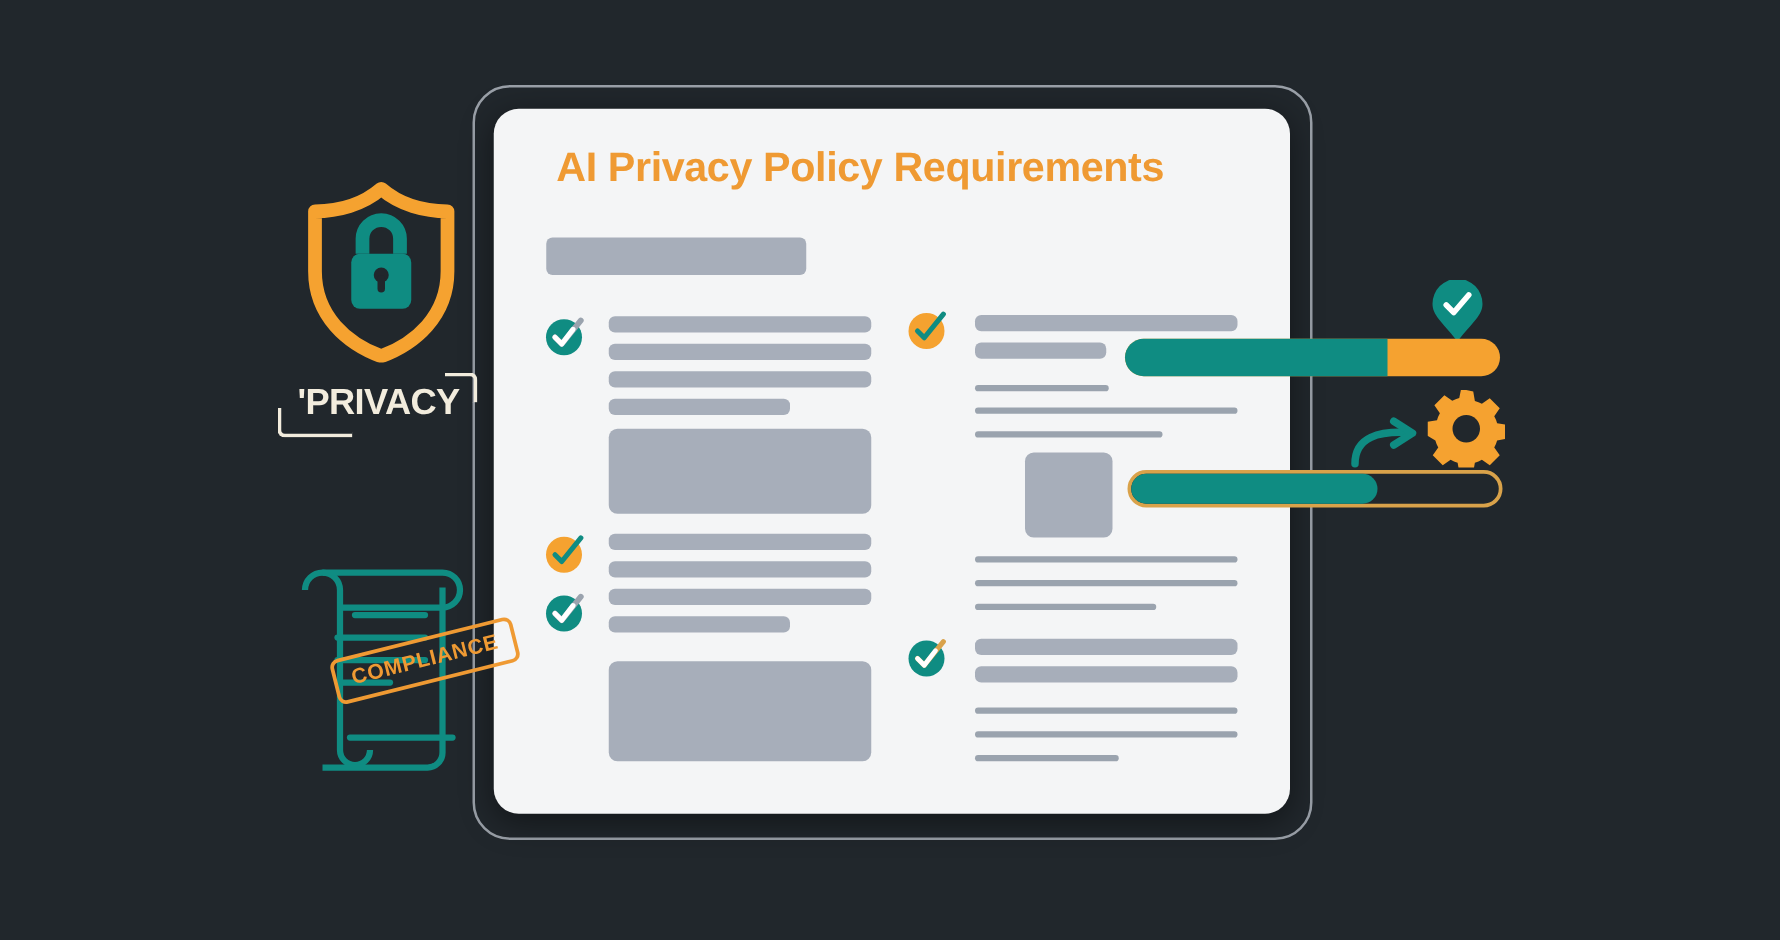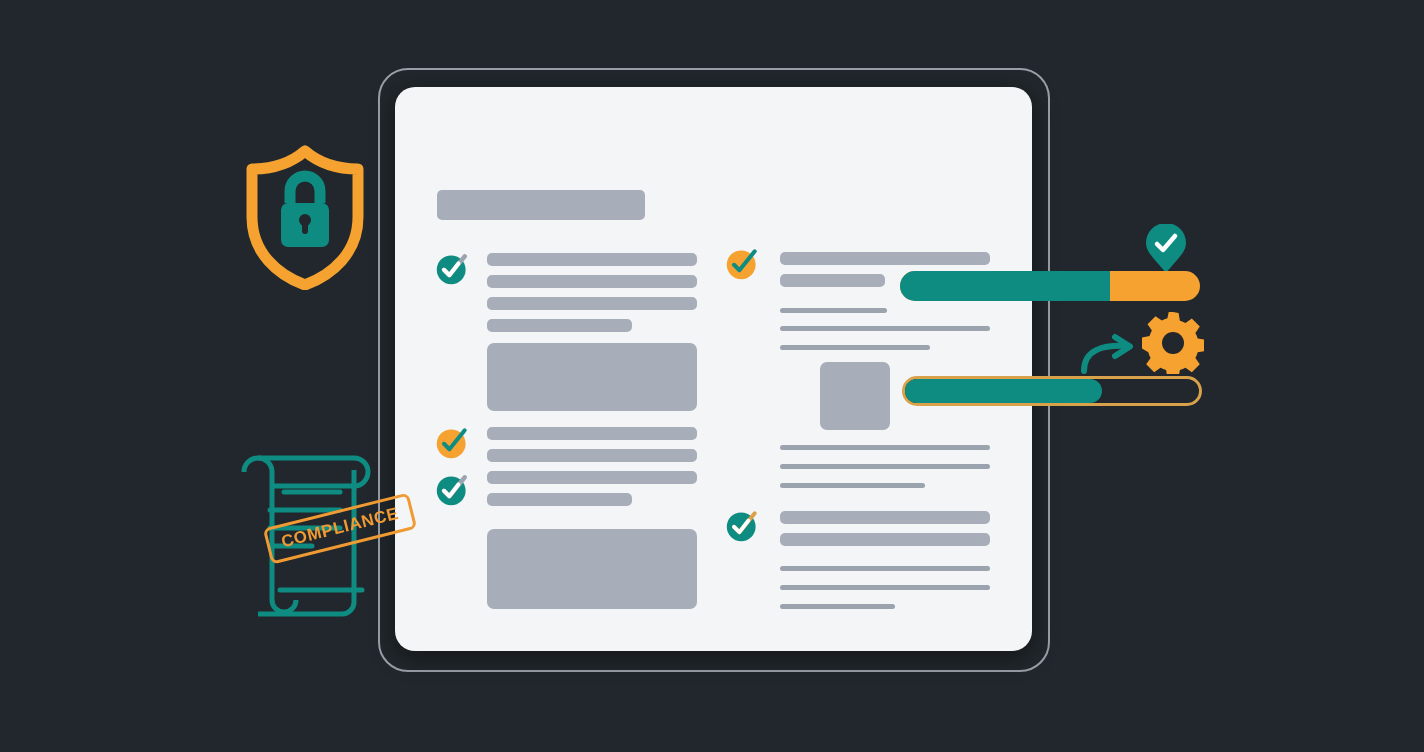--- a/index.html
+++ b/index.html
@@ -129,20 +129,21 @@
 </style>
 </head>
 <body>
 
 <div id="stage">
 
   <div class="device-frame"></div>
 
   <div class="doc-card">
 
+    <div class="doc-title">AI Privacy Policy Requirements</div>
 
     <div class="header-block"></div>
 
     <div class="check" style="left:40px; top:163px;">
       <svg viewBox="0 0 40 40">
         <circle cx="18" cy="22" r="16" fill="#0f8c82"></circle>
         <path d="M10 22 L16 28 L33 7" stroke="#9aa3ae" stroke-width="5" fill="none" stroke-linecap="round" stroke-linejoin="round"></path>
         <path d="M10 22 L16 28 L26 15" stroke="#ffffff" stroke-width="4.5" fill="none" stroke-linecap="round" stroke-linejoin="round"></path>
       </svg>
     </div>
@@ -206,20 +207,25 @@
   <div class="shield-wrap">
     <svg viewBox="0 0 135 145">
       <path d="M67 6 C52 19 32 24 14 24 L14 72 C14 108 40 130 67 140 C94 130 120 108 120 72 L120 24 C102 24 82 19 67 6 Z" fill="none" stroke="#f5a230" stroke-width="11" stroke-linejoin="round"></path>
       <rect x="43" y="58" width="48" height="44" rx="7" fill="#0f8c82"></rect>
       <path d="M52 58 L52 46 A15 15 0 0 1 82 46 L82 58" fill="none" stroke="#0f8c82" stroke-width="11"></path>
       <circle cx="67" cy="75" r="6" fill="#21272c"></circle>
       <rect x="64" y="75" width="6" height="14" rx="3" fill="#21272c"></rect>
     </svg>
   </div>
 
+  <div class="privacy-label">
+    <span class="br-tr"></span>
+    <span class="br-bl"></span>
+    <span class="privacy-text">'PRIVACY</span>
+  </div>
 
   <div class="scroll-wrap">
     <svg viewBox="0 0 180 175">
       <path d="M22 22 A14 14 0 0 1 50 22 L50 150 A12 12 0 0 0 74 150" fill="none" stroke="#0f8c82" stroke-width="5"></path>
       <path d="M36 8 L132 8 A12 12 0 0 1 132 36 L50 36" fill="none" stroke="#0f8c82" stroke-width="5"></path>
       <path d="M132 20 L132 152 A12 12 0 0 1 120 164 L36 164" fill="none" stroke="#0f8c82" stroke-width="5"></path>
       <line x1="62" y1="42" x2="118" y2="42" stroke="#0f8c82" stroke-width="5" stroke-linecap="round"></line>
       <line x1="48" y1="60" x2="118" y2="60" stroke="#0f8c82" stroke-width="5" stroke-linecap="round"></line>
       <line x1="48" y1="78" x2="118" y2="78" stroke="#0f8c82" stroke-width="5" stroke-linecap="round"></line>
       <line x1="48" y1="96" x2="90" y2="96" stroke="#0f8c82" stroke-width="5" stroke-linecap="round"></line>

